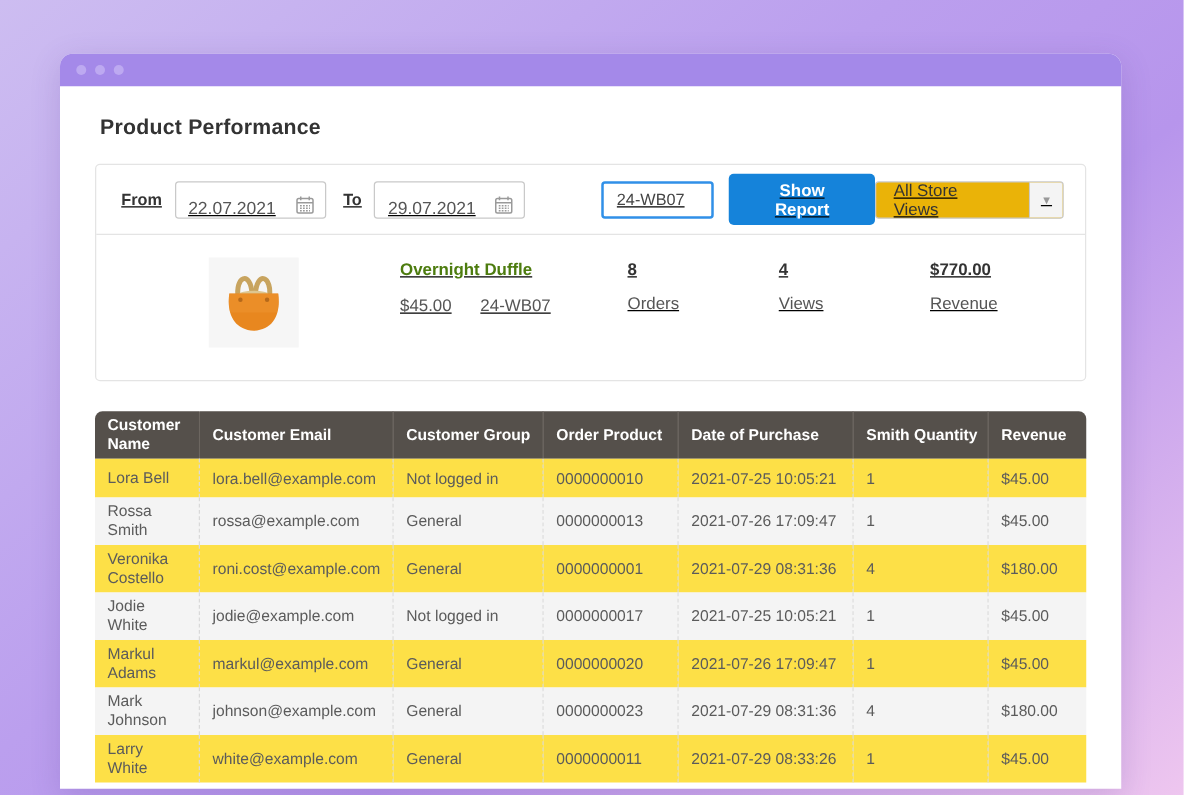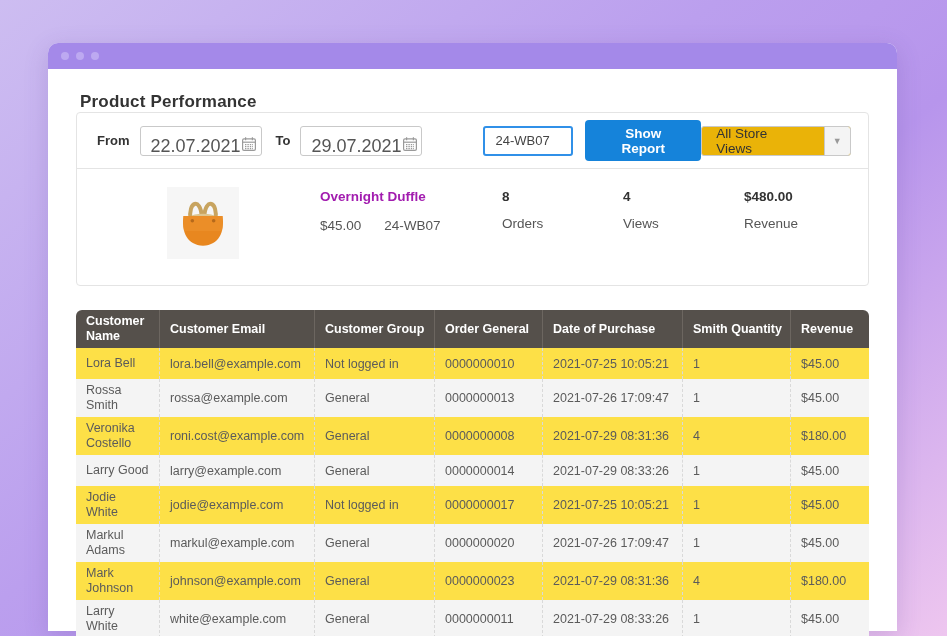--- a/index.html
+++ b/index.html
@@ -30,36 +30,38 @@
   }
   .dot { width: 8px; height: 8px; border-radius: 50%; background: #bda9f1; }
   .content { padding: 0 28px; }
   .page-title {
     margin: 23px 0 0 4px;
     font-size: 17px; font-weight: 700; color: #333;
     letter-spacing: 0.2px;
   }
   
   .card {
+    margin-top: 19px;
     border: 1px solid #e4e4e4;
     border-radius: 4px;
     background: #fff;
+    text-decoration: underline;
   }
   .filter-row {
     display: flex; align-items: center;
     height: 55px;
     padding: 0 17px 0 20px;
   }
   .flabel { font-weight: 700; font-size: 13px; color: #333; margin-right: 10px; }
   .date-input {
     display: flex; align-items: center; justify-content: space-between;
     width: 122px; height: 30px;
     border: 1px solid #c9c9c9; border-radius: 3px;
     padding: 12px 8px 0 10px;
-    font-size: 18px; color: #555; background: #fff;
+    font-size: 14px; color: #555; background: #fff;
     margin-right: 14px;
     cursor: pointer;
   }
   .search-input {
     width: 90px; height: 30px;
     border: 2px solid #3090e8; border-radius: 3px;
     padding: 0 10px;
     font-size: 13px; color: #444;
     margin-left: 47px;
     outline: none;
@@ -100,21 +102,21 @@
     display: flex; align-items: flex-start;
     padding: 18px 20px 26px 90px;
   }
   .product-image {
     width: 72px; height: 72px;
     background: #f6f6f6;
     display: flex; align-items: center; justify-content: center;
     flex: none;
   }
   .product-info { margin-left: 81px; padding-top: 2px; width: 182px; flex: none; }
-  .product-name { font-weight: 700; font-size: 13.5px; color: #a21caf; }
+  .product-name { font-weight: 700; font-size: 13.5px; color: #4d7c0f; }
   .product-price-row { margin-top: 14px; font-size: 13.5px; color: #555; display: flex; gap: 23px; }
   .metric { width: 121px; padding-top: 2px; flex: none; }
   .metric-value { font-weight: 700; font-size: 13.5px; color: #333; }
   .metric-label { margin-top: 12px; font-size: 13.5px; color: #555; }
   
   table.report {
     margin-top: 24px;
     width: 793px;
     border-collapse: separate; border-spacing: 0;
     table-layout: fixed;
@@ -227,42 +229,42 @@
 
           <div class="metric">
             <div class="metric-value">8</div>
             <div class="metric-label">Orders</div>
           </div>
           <div class="metric">
             <div class="metric-value">4</div>
             <div class="metric-label">Views</div>
           </div>
           <div class="metric">
-            <div class="metric-value">$480.00</div>
+            <div class="metric-value">$770.00</div>
             <div class="metric-label">Revenue</div>
           </div>
         </div>
       </div>
 
       <table class="report">
         <colgroup>
             <col style="width: 84px;">
             <col style="width: 155px;">
             <col style="width: 120px;">
             <col style="width: 108px;">
             <col style="width: 140px;">
             <col style="width: 108px;">
             <col style="width: 78px;">
           </colgroup>
         <thead>
           <tr>
               <th>Customer Name</th>
               <th>Customer Email</th>
               <th>Customer Group</th>
-              <th>Order General</th>
+              <th>Order Product</th>
               <th>Date of Purchase</th>
               <th>Smith Quantity</th>
               <th>Revenue</th>
             </tr>
         </thead>
         <tbody>
             <tr>
               <td>Lora Bell</td>
               <td>lora.bell@example.com</td>
               <td>Not logged in</td>
@@ -277,33 +279,24 @@
               <td>General</td>
               <td>0000000013</td>
               <td>2021-07-26 17:09:47</td>
               <td>1</td>
               <td>$45.00</td>
             </tr>
             <tr>
               <td>Veronika Costello</td>
               <td>roni.cost@example.com</td>
               <td>General</td>
-              <td>0000000008</td>
+              <td>0000000001</td>
               <td>2021-07-29 08:31:36</td>
               <td>4</td>
               <td>$180.00</td>
-            </tr>
-            <tr>
-              <td>Larry Good</td>
-              <td>larry@example.com</td>
-              <td>General</td>
-              <td>0000000014</td>
-              <td>2021-07-29 08:33:26</td>
-              <td>1</td>
-              <td>$45.00</td>
             </tr>
             <tr>
               <td>Jodie White</td>
               <td>jodie@example.com</td>
               <td>Not logged in</td>
               <td>0000000017</td>
               <td>2021-07-25 10:05:21</td>
               <td>1</td>
               <td>$45.00</td>
             </tr>

